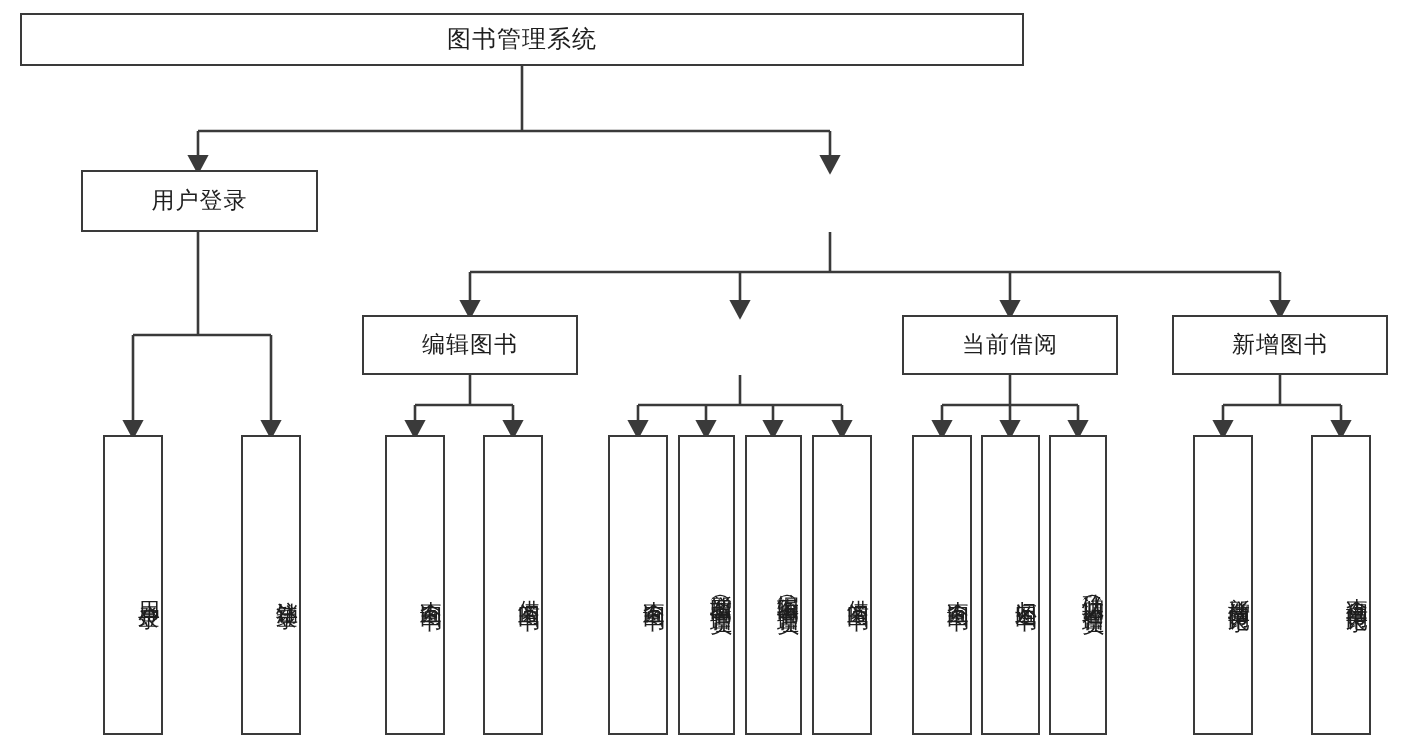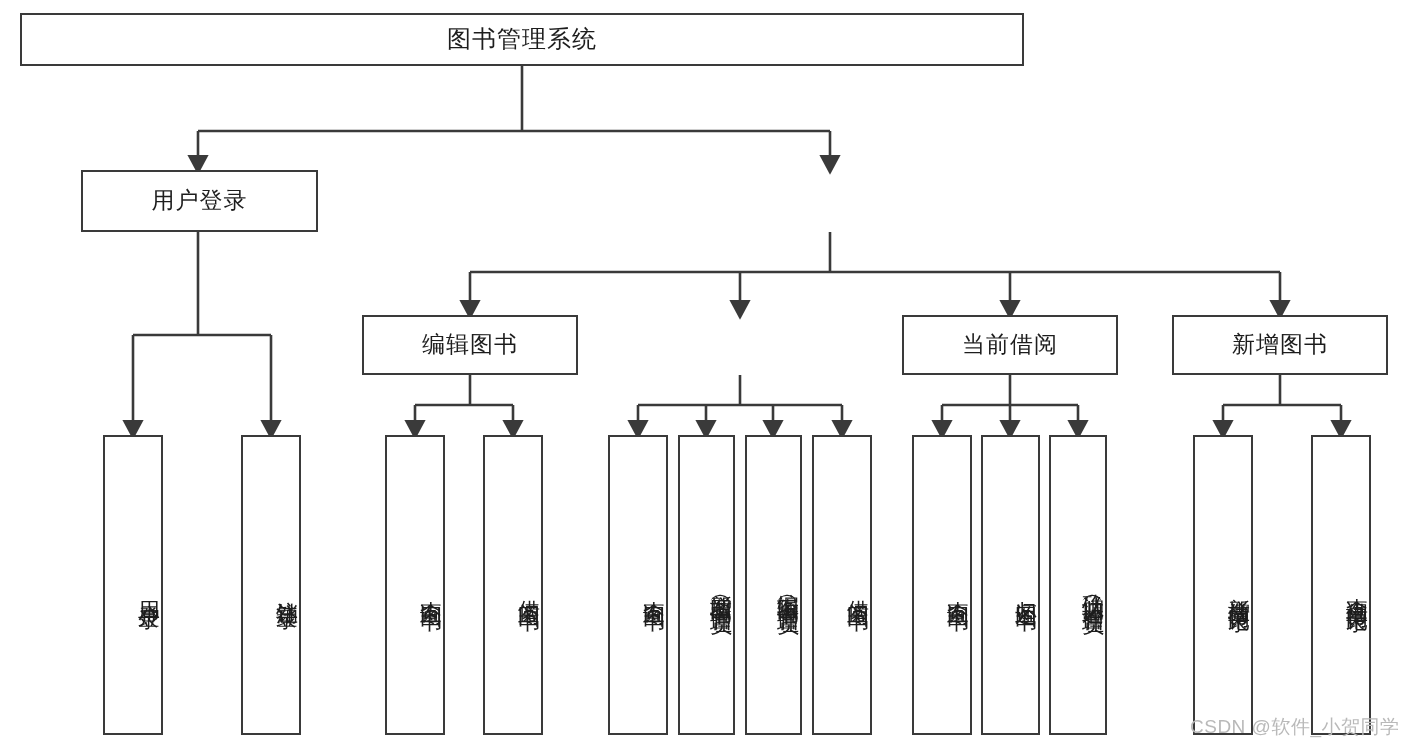--- a/index.html
+++ b/index.html
@@ -169,15 +169,14 @@
     <span class="leaf-label">确认归还（管理员）</span>
   </div>
 
   <div class="node leaf" style="left:1193px; top:435px; width:60px; height:300px;">
     <span class="leaf-label">新增借阅记录</span>
   </div>
   <div class="node leaf" style="left:1311px; top:435px; width:60px; height:300px;">
     <span class="leaf-label">查询借阅记录</span>
   </div>
 
-  <div class="watermark">CSDN @软件_小贺同学</div>
 
 </div>
 
 </body></html>

